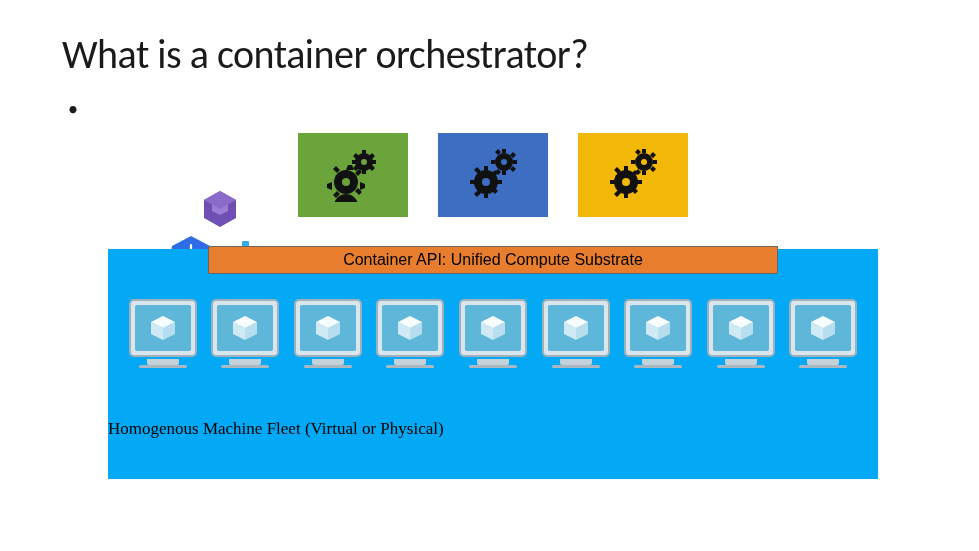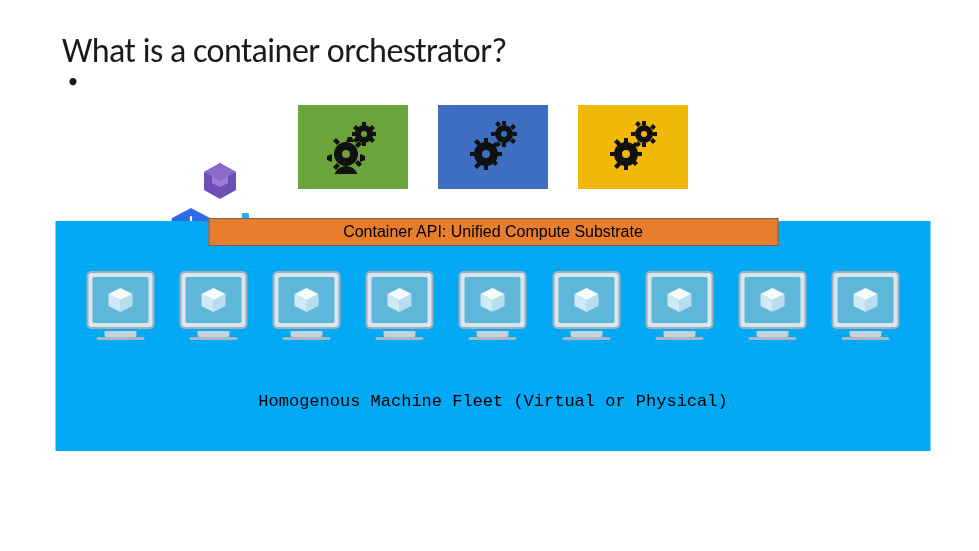--- a/index.html
+++ b/index.html
@@ -9,23 +9,24 @@
     background: #ffffff;
     font-family: "Segoe UI", Calibri, Arial, sans-serif;
     color: #1a1a1a;
     position: relative;
     overflow: hidden;
   }
   .slide {
     padding: 30px 55px 0 62px;
   }
   .title {
-    font-size: 34px;
+    font-size: 40px;
     font-weight: 400;
     letter-spacing: -0.5px;
+    margin-bottom: 20px;
   }
   .bullet {
     font-size: 25px;
     margin-left: 6px;
     display: flex;
     align-items: center;
     gap: 8px;
   }
   .bullet .dot {
     font-size: 20px;
@@ -78,21 +79,21 @@
   .logo.nomos  { top: 0;  left: 36px; width: 48px; height: 48px; }
   .logo.kube   { top: 44px; left: 6px;  width: 50px; height: 50px; }
   .logo.docker { top: 48px; left: 58px; width: 72px; height: 52px; }
 
   
   .substrate {
     position: absolute;
     top: 116px;
     left: 50%;
     transform: translateX(-50%);
-    width: 875px;
+    width: 770px;
     height: 230px;
     background: #03A9F4;
   }
   .api-bar {
     position: absolute;
     top: -3px;
     left: 50%;
     transform: translateX(-50%);
     width: 570px;
     background: #E77D2D;
@@ -148,22 +149,21 @@
   .base {
     width: 48px;
     height: 3px;
     background: #aab8c2;
     border-radius: 2px;
   }
   .fleet-label {
     position: absolute;
     bottom: 40px;
     left: 0; right: 0;
-    text-align: center;
-    font-family: Liberation Mono, monospace;
+    font-family: Liberation Serif, serif;
     font-size: 17px;
     color: #000;
   }
 </style>
 </head>
 <body>
 
 <div class="slide">
   <h1 class="title">What is a container orchestrator?</h1>
   <div class="bullet">

